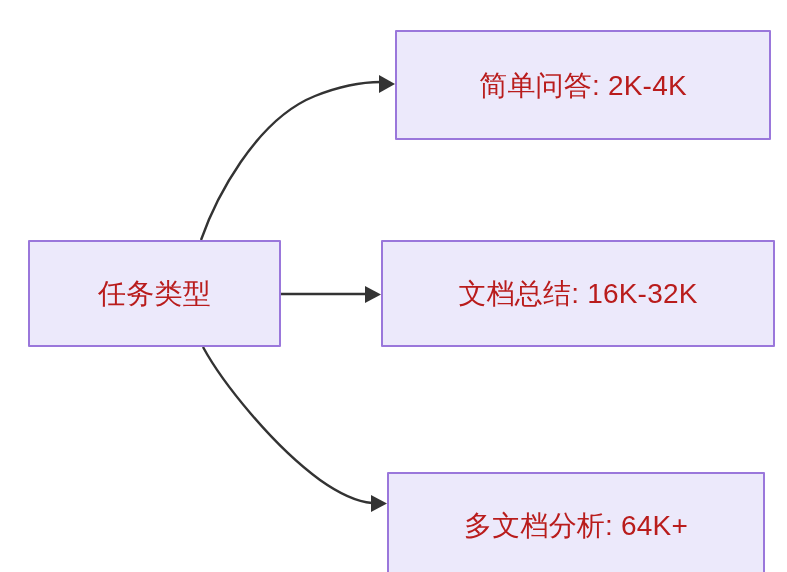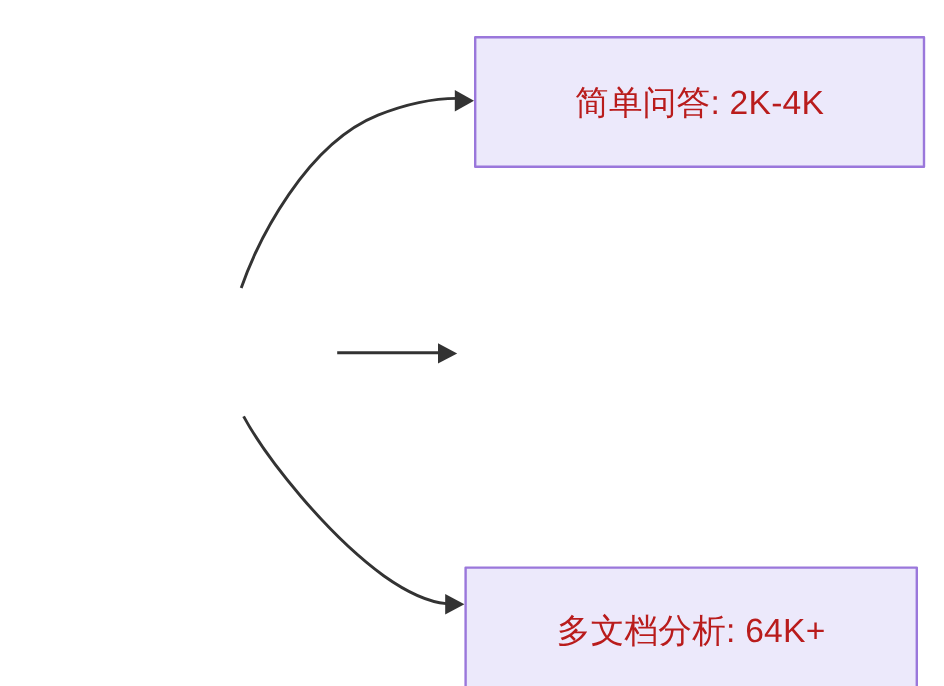--- a/index.html
+++ b/index.html
@@ -98,23 +98,29 @@
       <polygon class="edge-arrowhead" points="365,286 381,294.5 365,303"></polygon>
     </g>
 
     <g>
       <path class="edge-path" d="M 203,347 C 222,382 272,445 320,480 C 344,497 360,502 372,503"></path>
       <polygon class="edge-arrowhead" points="371,495 387,503.5 371,512"></polygon>
     </g>
 
   </svg>
 
+  <div class="node" id="node-root">
+    <span class="node-label">任务类型</span>
+  </div>
 
   <div class="node" id="node-simple-qa">
     <span class="node-label">简单问答: 2K-4K</span>
   </div>
 
+  <div class="node" id="node-doc-summary">
+    <span class="node-label">文档总结: 16K-32K</span>
+  </div>
 
   <div class="node" id="node-multi-doc">
     <span class="node-label">多文档分析: 64K+</span>
   </div>
 
 </div>
 
 </body></html>

